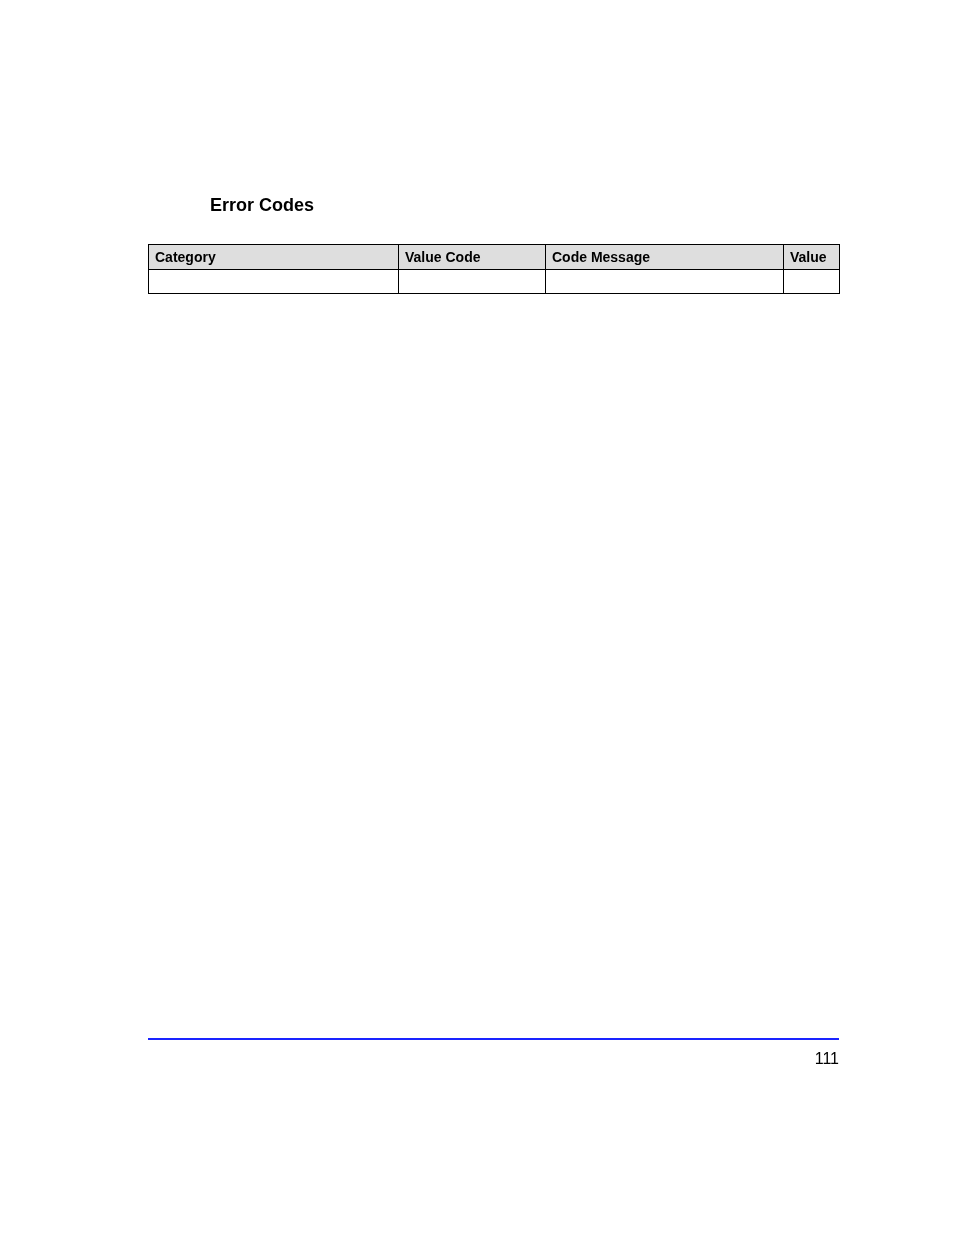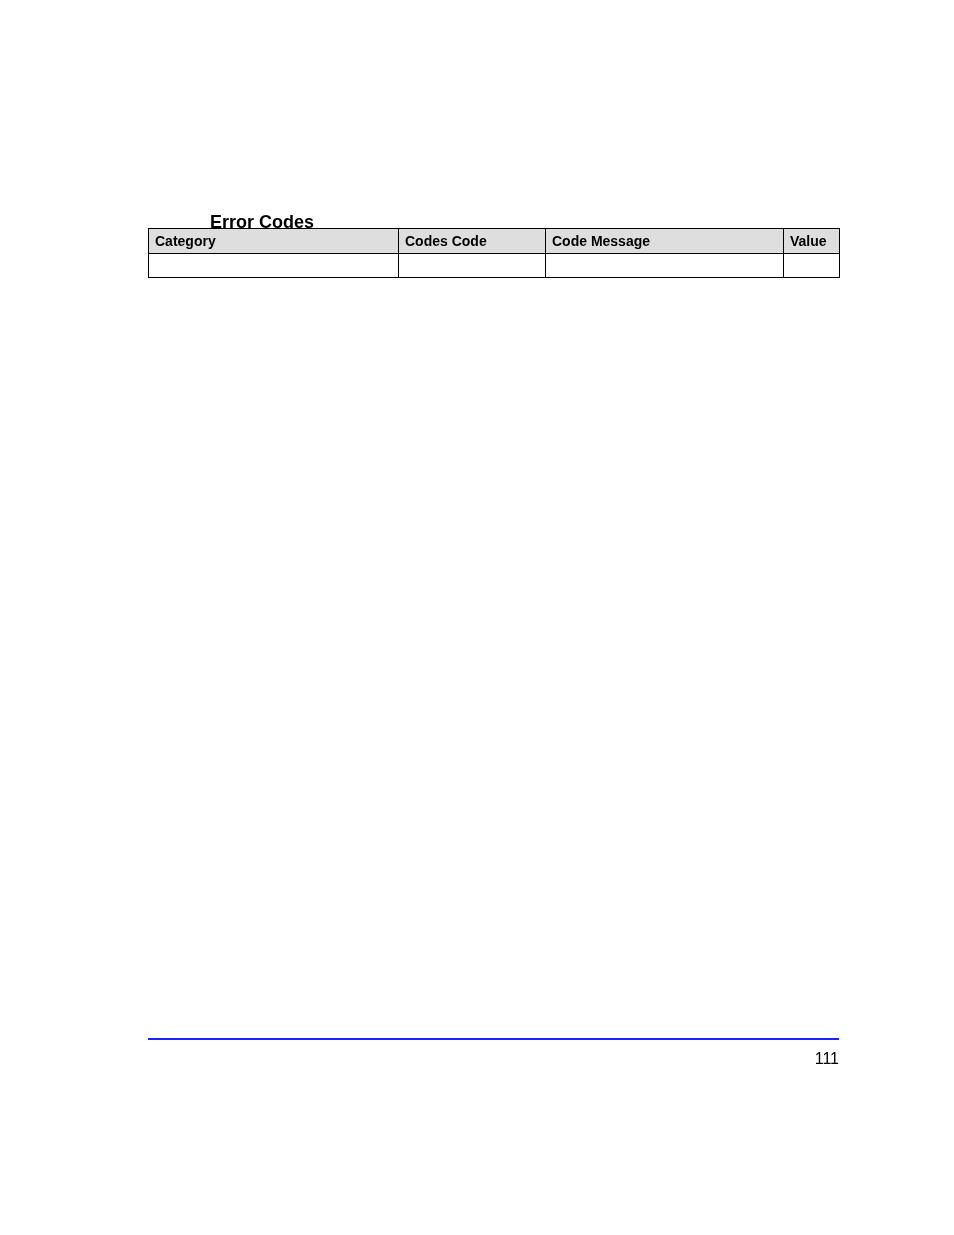--- a/index.html
+++ b/index.html
@@ -13,29 +13,29 @@
   }
   .page {
     position: relative;
     width: 954px;
     height: 1235px;
     box-sizing: border-box;
   }
   .title {
     position: absolute;
     left: 210px;
-    top: 212px;
+    top: 195px;
     font-size: 18px;
     font-weight: bold;
     color: #000;
   }
   .table {
     position: absolute;
     left: 148px;
-    top: 228px;
+    top: 244px;
     border-collapse: collapse;
     table-layout: fixed;
   }
   .table th, .table td {
     border: 1px solid #000;
     padding: 4px 6px;
     text-align: left;
     vertical-align: middle;
     font-size: 14px;
     box-sizing: border-box;
@@ -70,21 +70,21 @@
 <body>
 
 <div class="page">
 
   <div class="title">Error Codes</div>
 
   <table class="table">
     <thead>
       <tr>
         <th class="col-category">Category</th>
-        <th class="col-error-code">Codes Code</th>
+        <th class="col-error-code">Value Code</th>
         <th class="col-error-message">Code Message</th>
         <th class="col-value">Value</th>
       </tr>
     </thead>
     <tbody>
       <tr>
         <td class="col-category"></td>
         <td class="col-error-code"></td>
         <td class="col-error-message"></td>
         <td class="col-value"></td>

